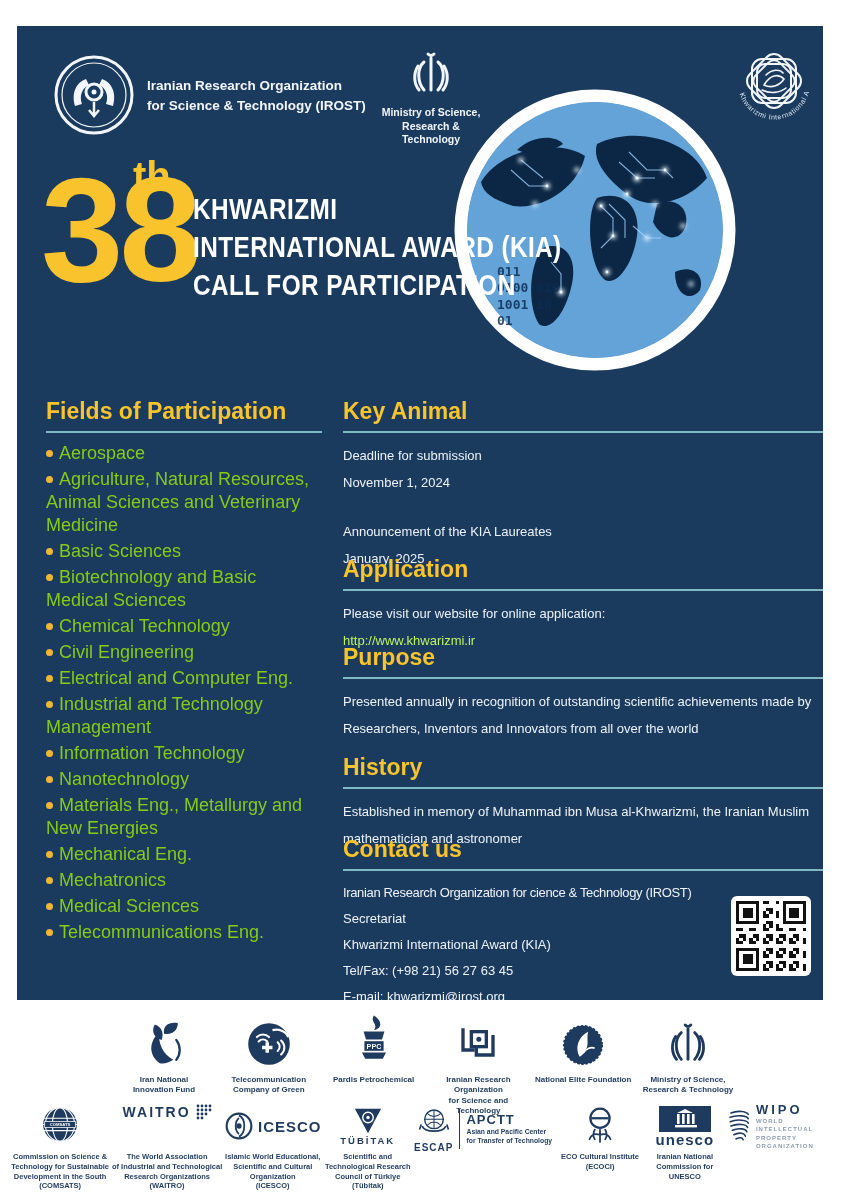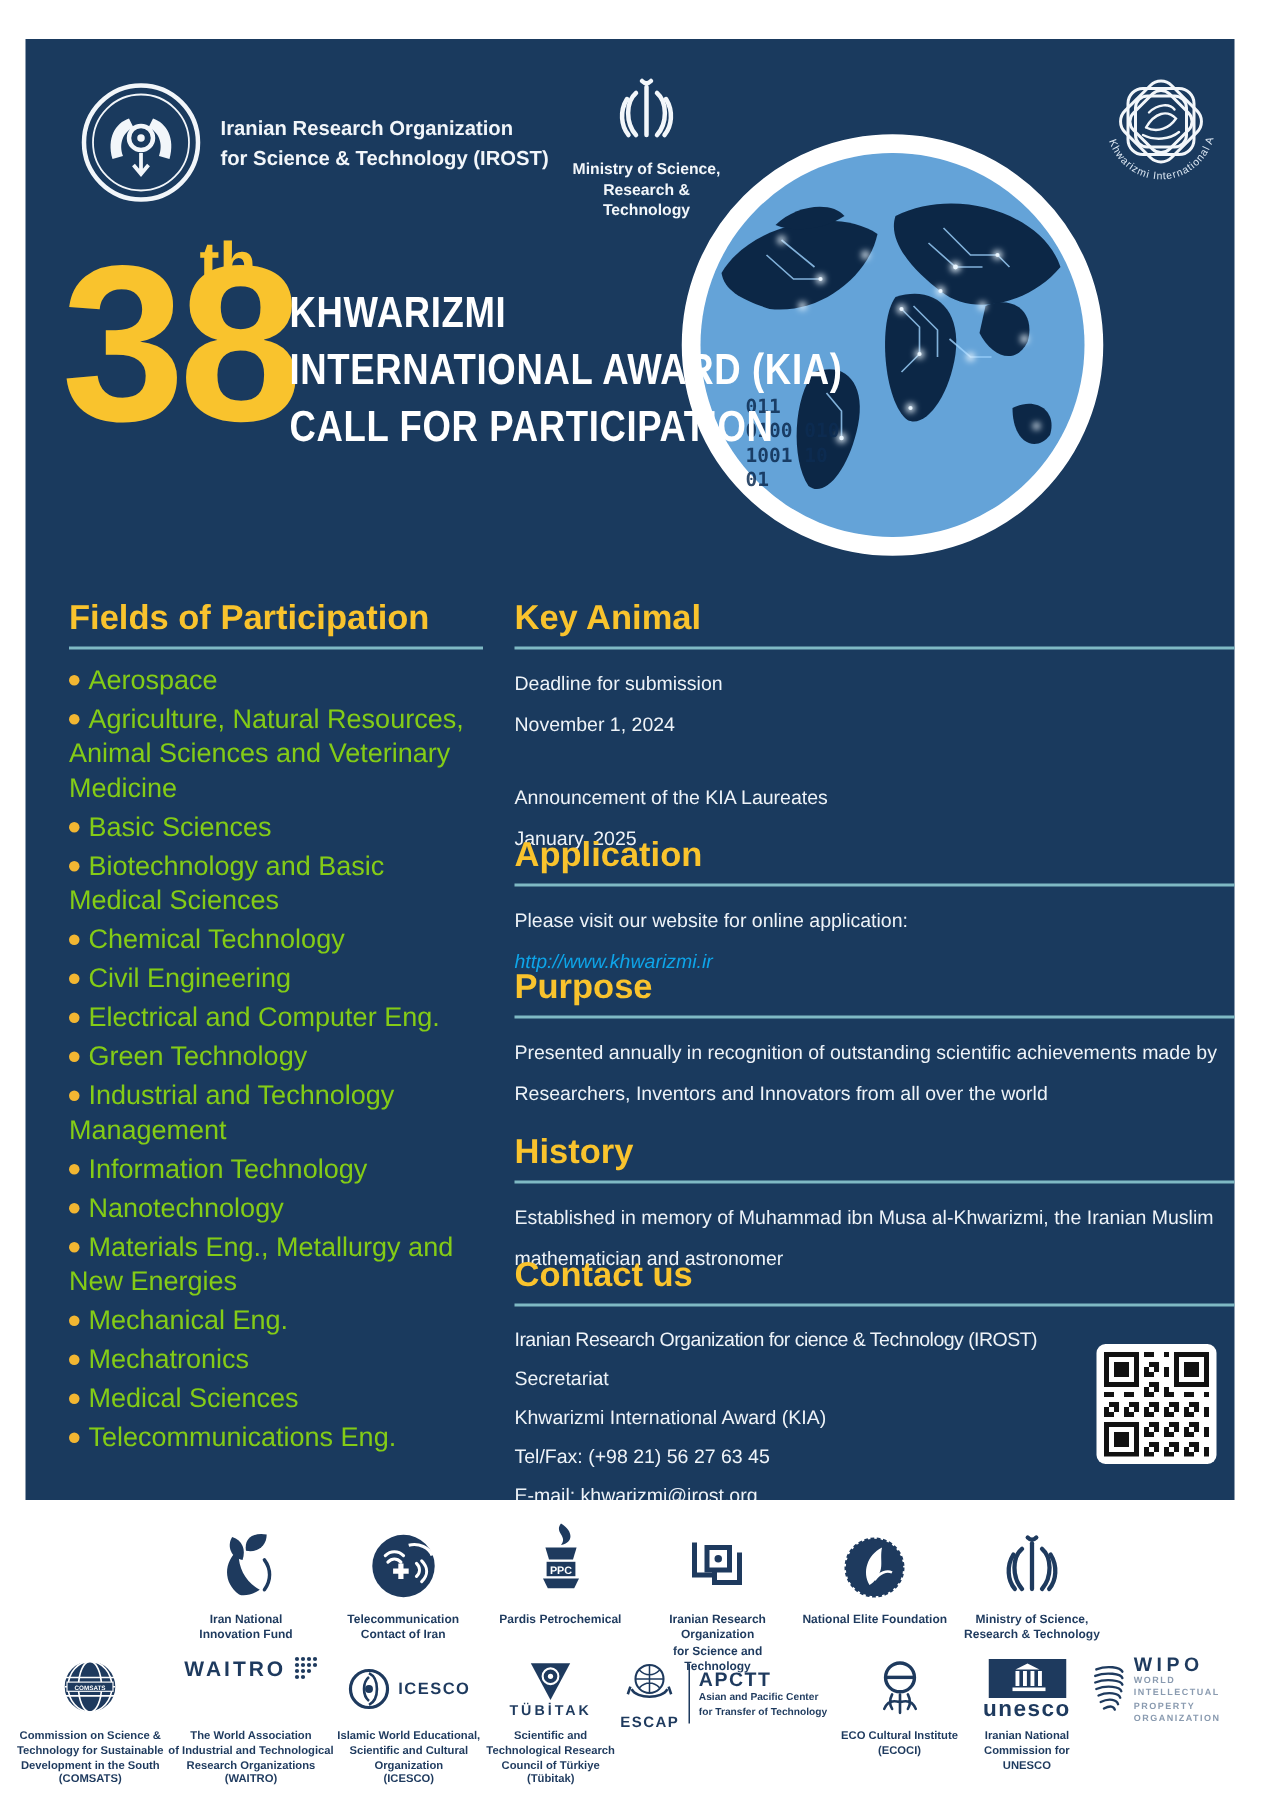--- a/index.html
+++ b/index.html
@@ -33,21 +33,21 @@
   .fields .item{margin-bottom:3px;}
   .dot{display:inline-block;width:7px;height:7px;border-radius:50%;background:#f2b632;margin-right:6px;vertical-align:2px;}
 
   .rsec{position:absolute;left:326px;width:480px;}
   .rsec .body{color:#eef3f8;font-size:13px;line-height:27px;}
   .sp{height:22px;}
   .sec-keydates{top:372px;} .sec-application{top:530px;} .sec-purpose{top:618px;}
   .sec-history{top:728px;} .sec-contact{top:810px;}
   .sec-contact .body{line-height:26px;}
   .contact-l1{white-space:nowrap;letter-spacing:-0.35px;}
-  .url{color:#0ea5e9;text-decoration:none;font-style:italic;}
+  .url{color:#bef264;text-decoration:none;}
   .qr{position:absolute;left:714px;top:870px;width:80px;height:80px;background:#ffffff;border-radius:6px;padding:5px;box-sizing:border-box;}
 
   
   .footer{position:absolute;left:0;top:1000px;width:850px;height:202px;background:#ffffff;color:#1e3a5e;}
   .f-row1{position:absolute;left:112px;top:14px;width:628px;display:flex;justify-content:space-between;}
   .f-row1 .f-item{width:104px;text-align:center;}
   .f-row1 .f-icon{height:56px;display:flex;align-items:flex-end;justify-content:center;}
   .f-row1 .f-lbl{margin-top:5px;font-size:8px;line-height:1.3;font-weight:600;}
   .f-row2{position:absolute;left:10px;top:104px;width:830px;display:flex;justify-content:space-between;align-items:flex-start;}
   .f-row2 .f-item{text-align:center;}
@@ -193,21 +193,20 @@
       <h2 class="sec">Fields of Participation</h2>
       <div class="rule"></div>
       <div class="fields">
         <div class="item"><span class="dot"></span><span>Aerospace</span></div>
         <div class="item"><span class="dot"></span><span>Agriculture, Natural Resources, Animal Sciences and Veterinary Medicine</span></div>
         <div class="item"><span class="dot"></span><span>Basic Sciences</span></div>
         <div class="item"><span class="dot"></span><span>Biotechnology and Basic Medical Sciences</span></div>
         <div class="item"><span class="dot"></span><span>Chemical Technology</span></div>
         <div class="item"><span class="dot"></span><span>Civil Engineering</span></div>
         <div class="item"><span class="dot"></span><span>Electrical and Computer Eng.</span></div>
-        <div class="item"><span class="dot"></span><span>Green Technology</span></div>
         <div class="item"><span class="dot"></span><span>Industrial and Technology Management</span></div>
         <div class="item"><span class="dot"></span><span>Information Technology</span></div>
         <div class="item"><span class="dot"></span><span>Nanotechnology</span></div>
         <div class="item"><span class="dot"></span><span>Materials Eng., Metallurgy and New Energies</span></div>
         <div class="item"><span class="dot"></span><span>Mechanical Eng.</span></div>
         <div class="item"><span class="dot"></span><span>Mechatronics</span></div>
         <div class="item"><span class="dot"></span><span>Medical Sciences</span></div>
         <div class="item"><span class="dot"></span><span>Telecommunications Eng.</span></div>
       </div>
     </div>
@@ -395,21 +394,21 @@
             <path d="M16 22 C20 18 26 18 30 22"></path>
             <path d="M18 27 C21 24 25 24 28 27"></path>
             <path d="M40 38 C43 35 43 31 40 28"></path>
             <path d="M44 42 C49 37 49 31 44 26"></path>
           </g>
           <path d="M26 28 h4 v4 h4 v4 h-4 v4 h-4 v-4 h-4 v-4 h4 Z" fill="#ffffff"></path>
           <path d="M34 14 C42 12 50 16 52 22" stroke="#ffffff" stroke-width="2.4" fill="none"></path>
         </svg>
           </div>
         <div class="f-lbl pre">Telecommunication
-Contact of Iran</div>
+Company of Green</div>
       </div>
 
       <div class="f-item">
         <div class="f-icon">
             <svg width="40" height="56" viewBox="0 0 50 70">
           <path d="M25 2 C19 10 31 12 25 20 C36 18 35 8 25 2Z" fill="#1e3a5e"></path>
           <path d="M12 22 h26 l-3 10 h-20 Z" fill="#1e3a5e"></path>
           <rect x="13" y="34" width="24" height="12" fill="#1e3a5e"></rect>
           <path d="M10 48 h30 l-4 8 h-22 Z" fill="#1e3a5e"></path>
           <text x="25" y="44" text-anchor="middle" font-size="9" font-weight="bold" fill="#ffffff">PPC</text>
@@ -511,21 +510,21 @@
 (WAITRO)</div>
       </div>
 
       <div class="f-item" style="width:100px">
         <div class="f-icon" style="align-items:center;gap:4px">
           <svg width="30" height="30" viewBox="0 0 34 34">
             <circle cx="17" cy="17" r="14" fill="none" stroke="#1e3a5e" stroke-width="2.4"></circle>
             <path d="M17 5 C25 9 25 25 17 29 M17 8 C12 12 12 22 17 26" stroke="#1e3a5e" stroke-width="2" fill="none"></path>
             <circle cx="17" cy="17" r="3" fill="#1e3a5e"></circle>
           </svg>
-          <span class="wordmark" style="font-size:11px;letter-spacing:1px">ICESCO</span>
+          <span class="wordmark" style="font-size:15px;letter-spacing:1px">ICESCO</span>
         </div>
         <div class="f-lbl pre">Islamic World Educational,
 Scientific and Cultural
 Organization
 (ICESCO)</div>
       </div>
 
       <div class="f-item" style="width:96px">
         <div class="f-icon" style="flex-direction:column;align-items:center">
           <svg width="30" height="28" viewBox="0 0 34 32">

